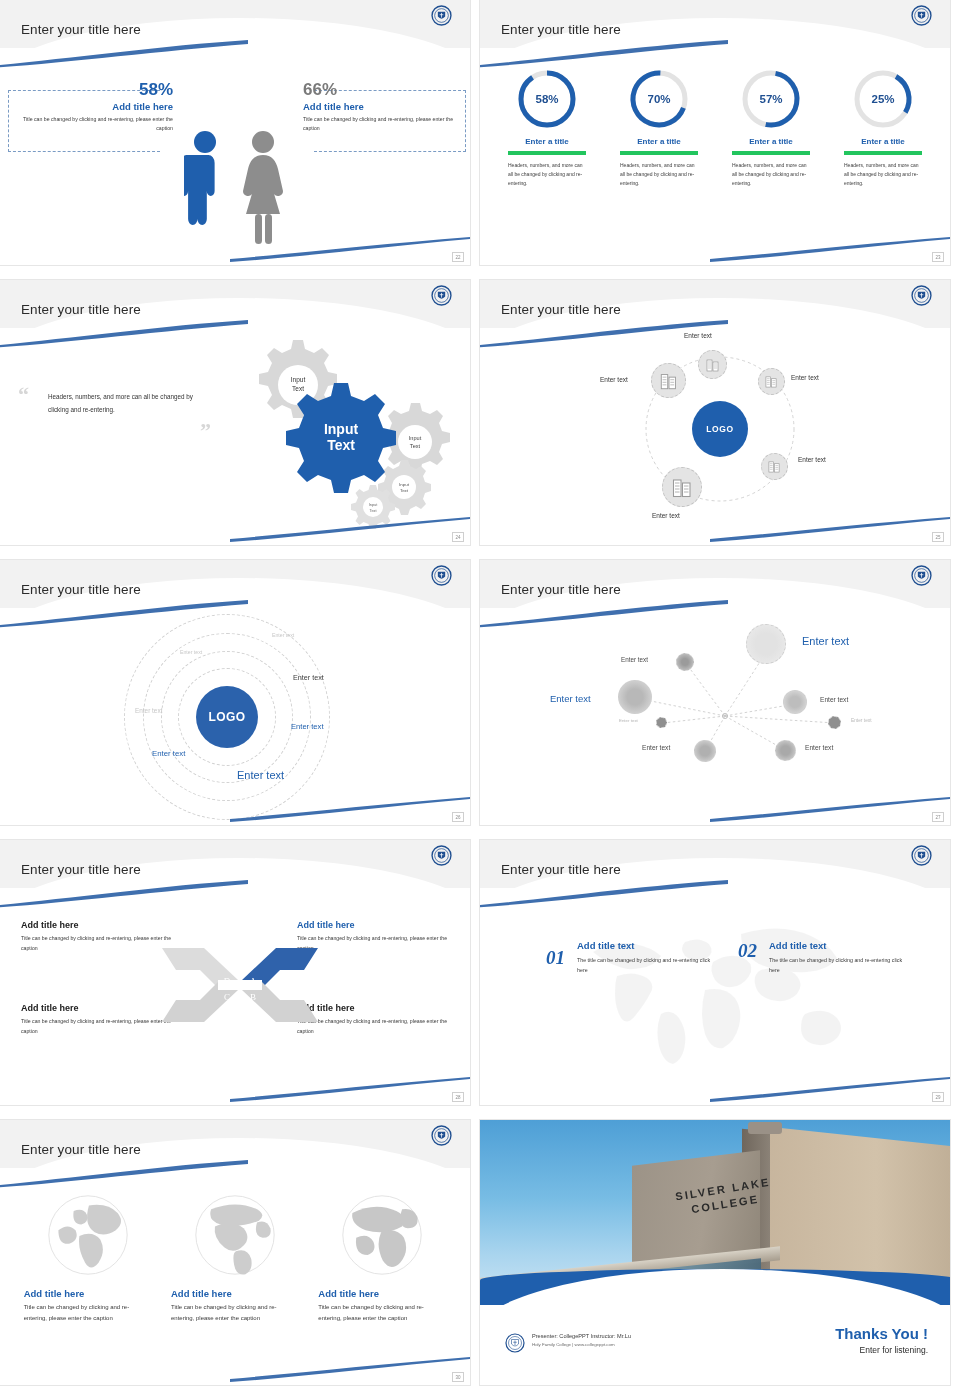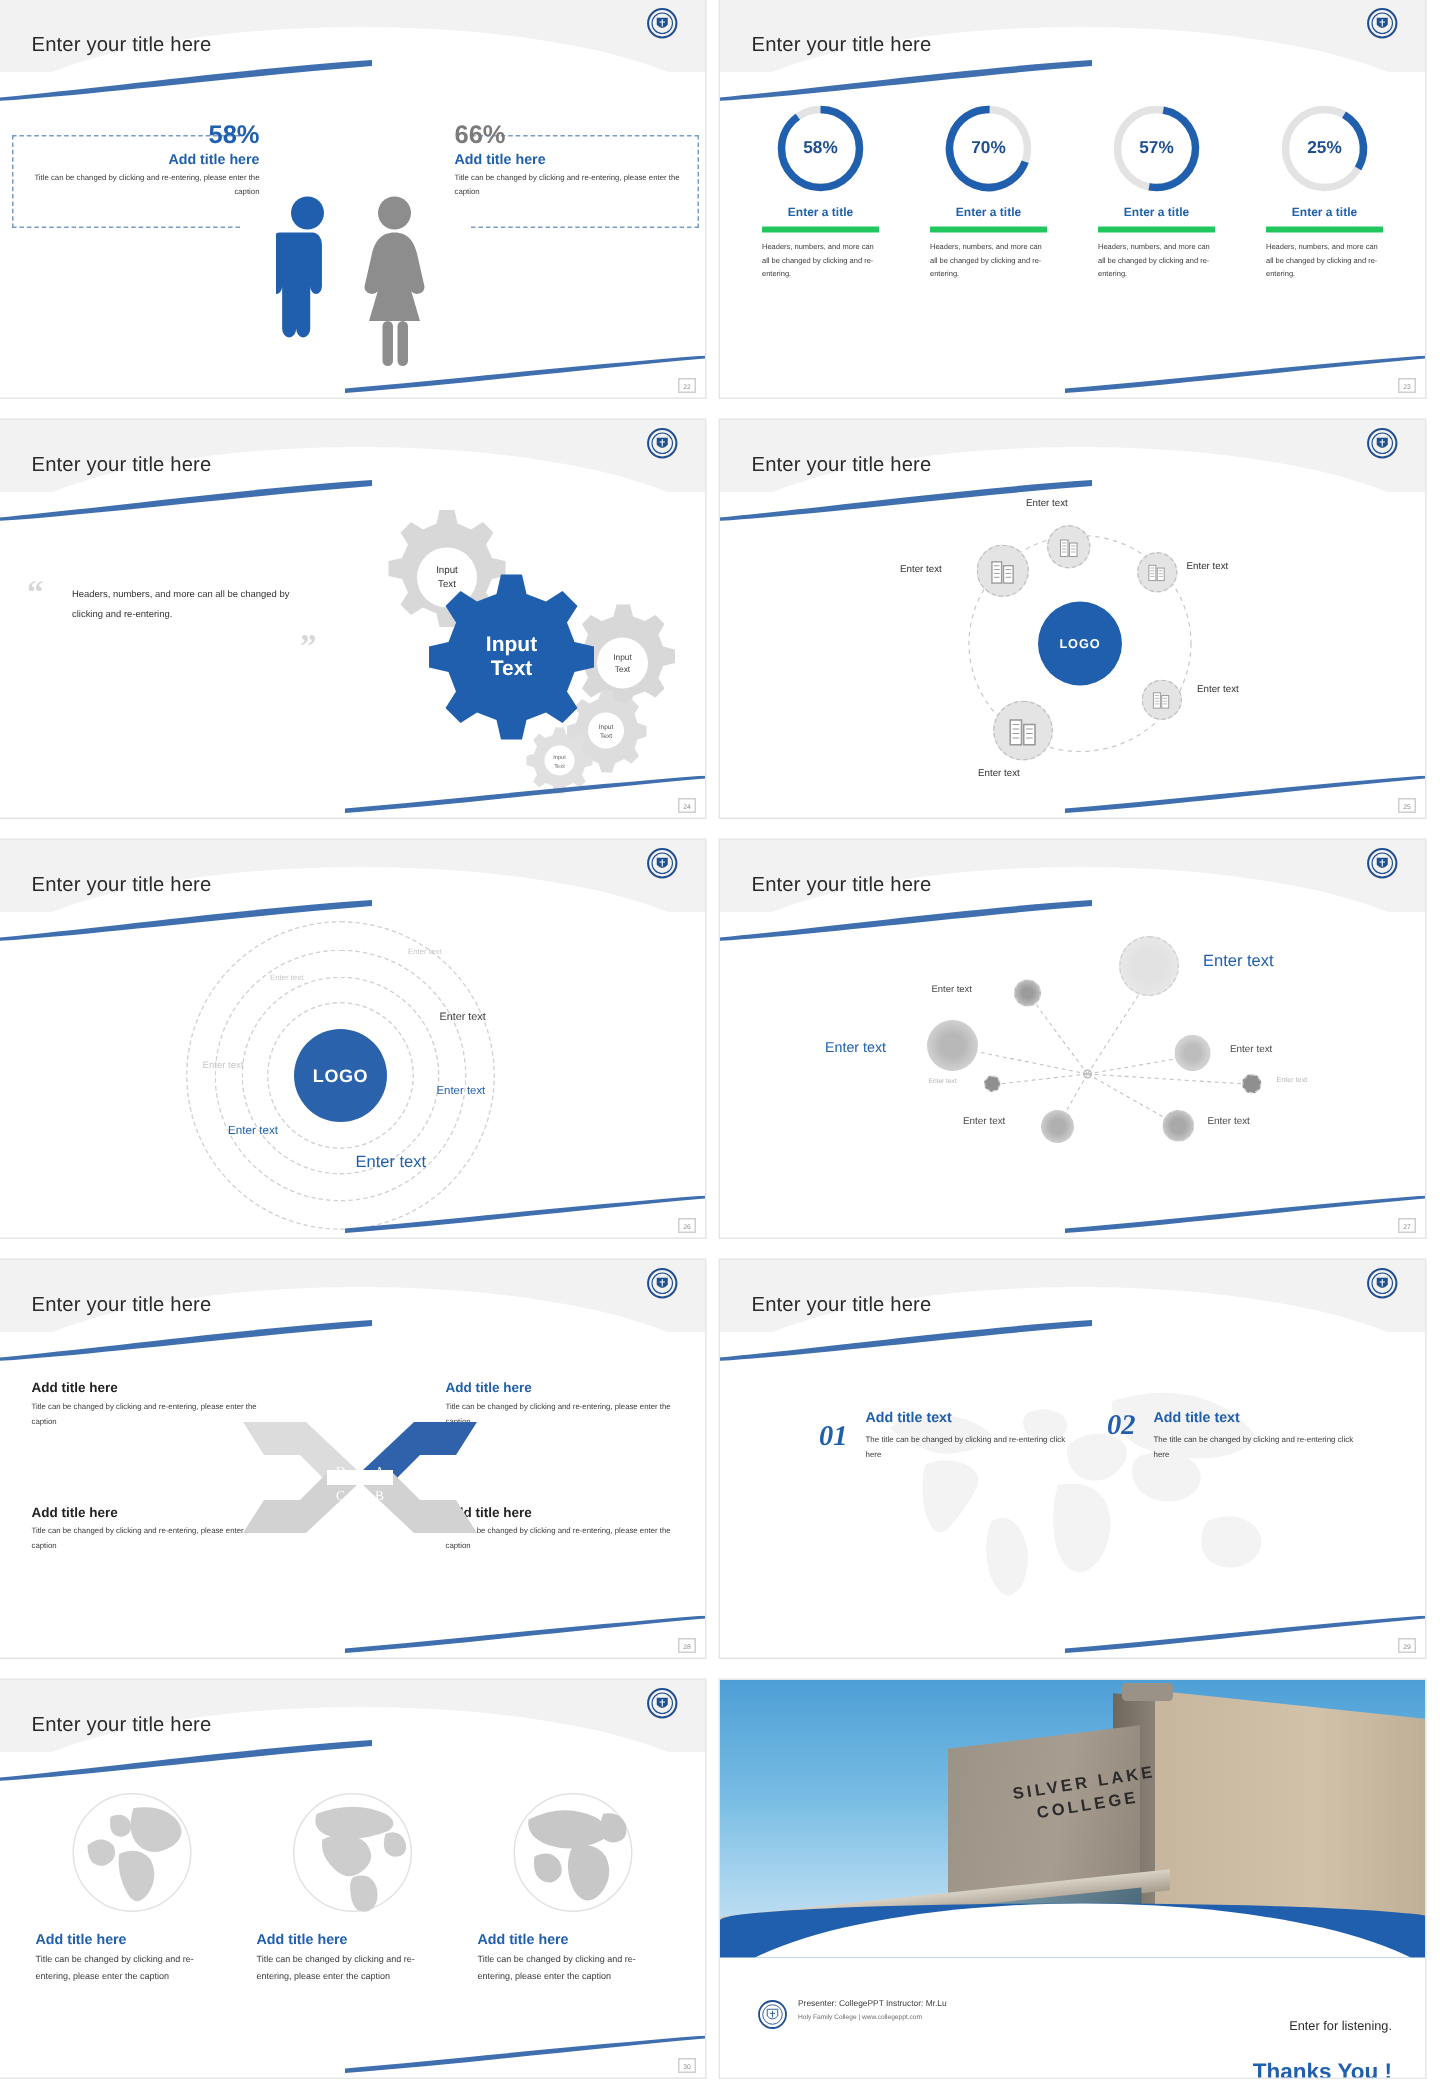--- a/index.html
+++ b/index.html
@@ -206,21 +206,21 @@
     border-radius:50% 50% 0 0 / 100% 100% 0 0;
   }
   .sign { position:absolute; left:196px; top:62px; transform:rotate(-9deg);
           color:#2a2a2a; font-size:11px; font-weight:bold; letter-spacing:2.2px;
           line-height:15px; text-align:center; }
   .thanks-foot { position:absolute; left:0; bottom:0; width:100%; height:78px; }
   .foot-crest { position:absolute; left:25px; top:26px; width:20px; height:20px; }
   .foot-l1 { position:absolute; left:52px; top:26px; font-size:5.6px; color:#3b3b3b; }
   .foot-l2 { position:absolute; left:52px; top:35px; font-size:4.4px; color:#6b6b6b; }
   .thanks-big { position:absolute; right:22px; top:18px; font-size:15px;
-                font-weight:bold; color:#1f5fad;margin-top:48px; }
+                font-weight:bold; color:#1f5fad; }
   .thanks-sub { position:absolute; right:22px; top:38px; font-size:8.5px; color:#2b2b2b; }
 </style>
 </head>
 <body>
 
 <div class="grid">
 
   <div class="cell">
     <div class="slide">
       <div class="hdr"></div>

